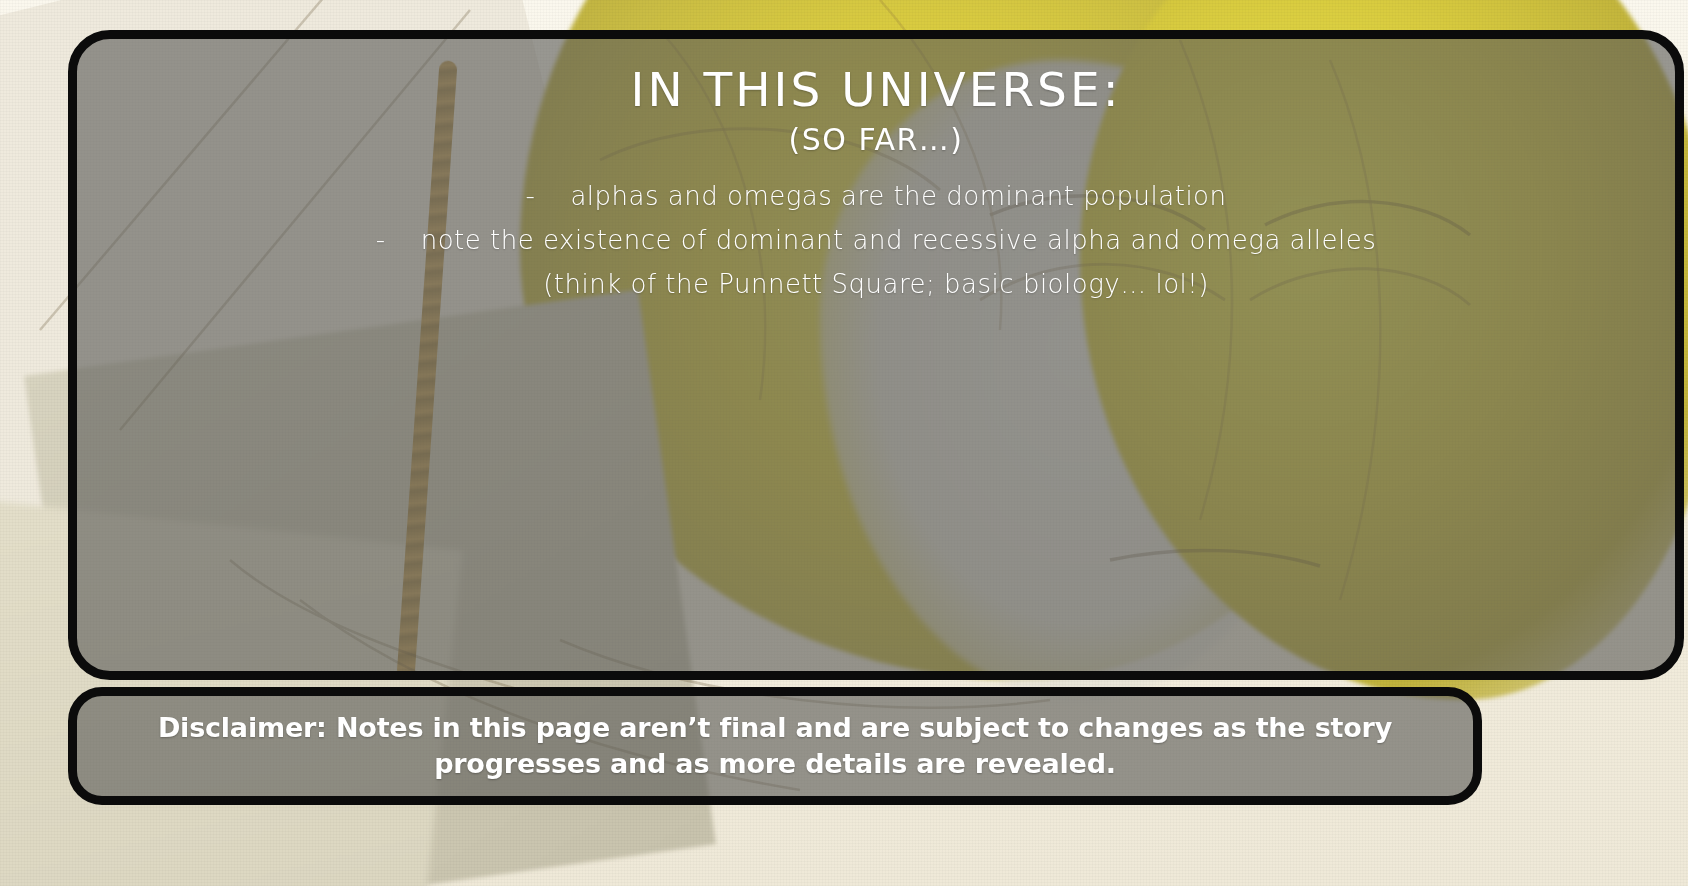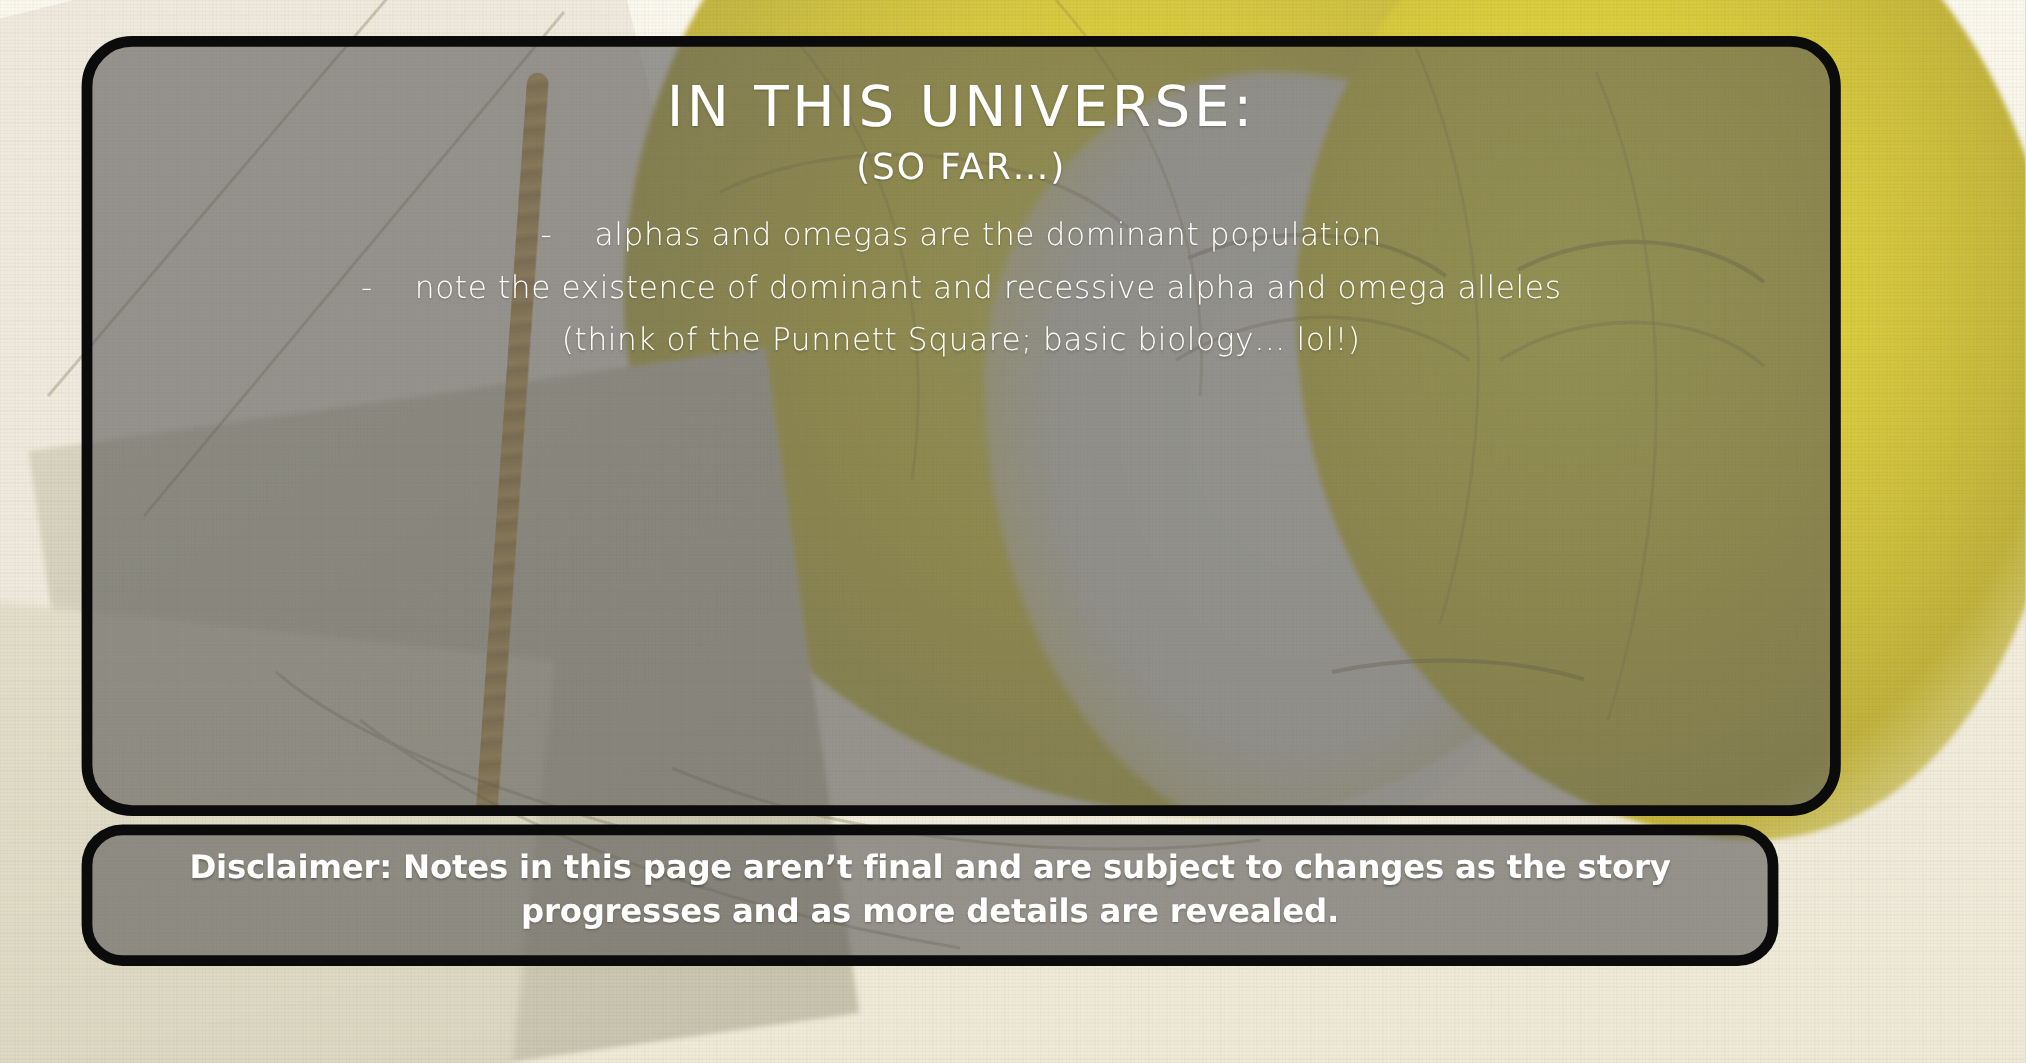--- a/index.html
+++ b/index.html
@@ -87,27 +87,28 @@
     position:absolute;
     border:9px solid #0b0b0b;
     border-radius:42px;
     background:rgba(92,92,88,0.62);
     box-sizing:border-box;
     display:flex;
     flex-direction:column;
     align-items:center;
   }
   #main-panel{
-    left:68px;top:30px;width:1466px;height:650px;
+    left:68px;top:30px;width:1616px;height:650px;
     padding:26px 40px 20px 40px;
   }
   #disclaimer-panel{
     left:68px;top:687px;width:1414px;height:118px;
     border-radius:34px;
     padding:10px 28px;
+    justify-content:center;
   }
 
   
   .hand{
     font-family:"DejaVu Sans", sans-serif;
     color:#ffffff;
     text-align:center;
     letter-spacing:.5px;
   }
   #title{

